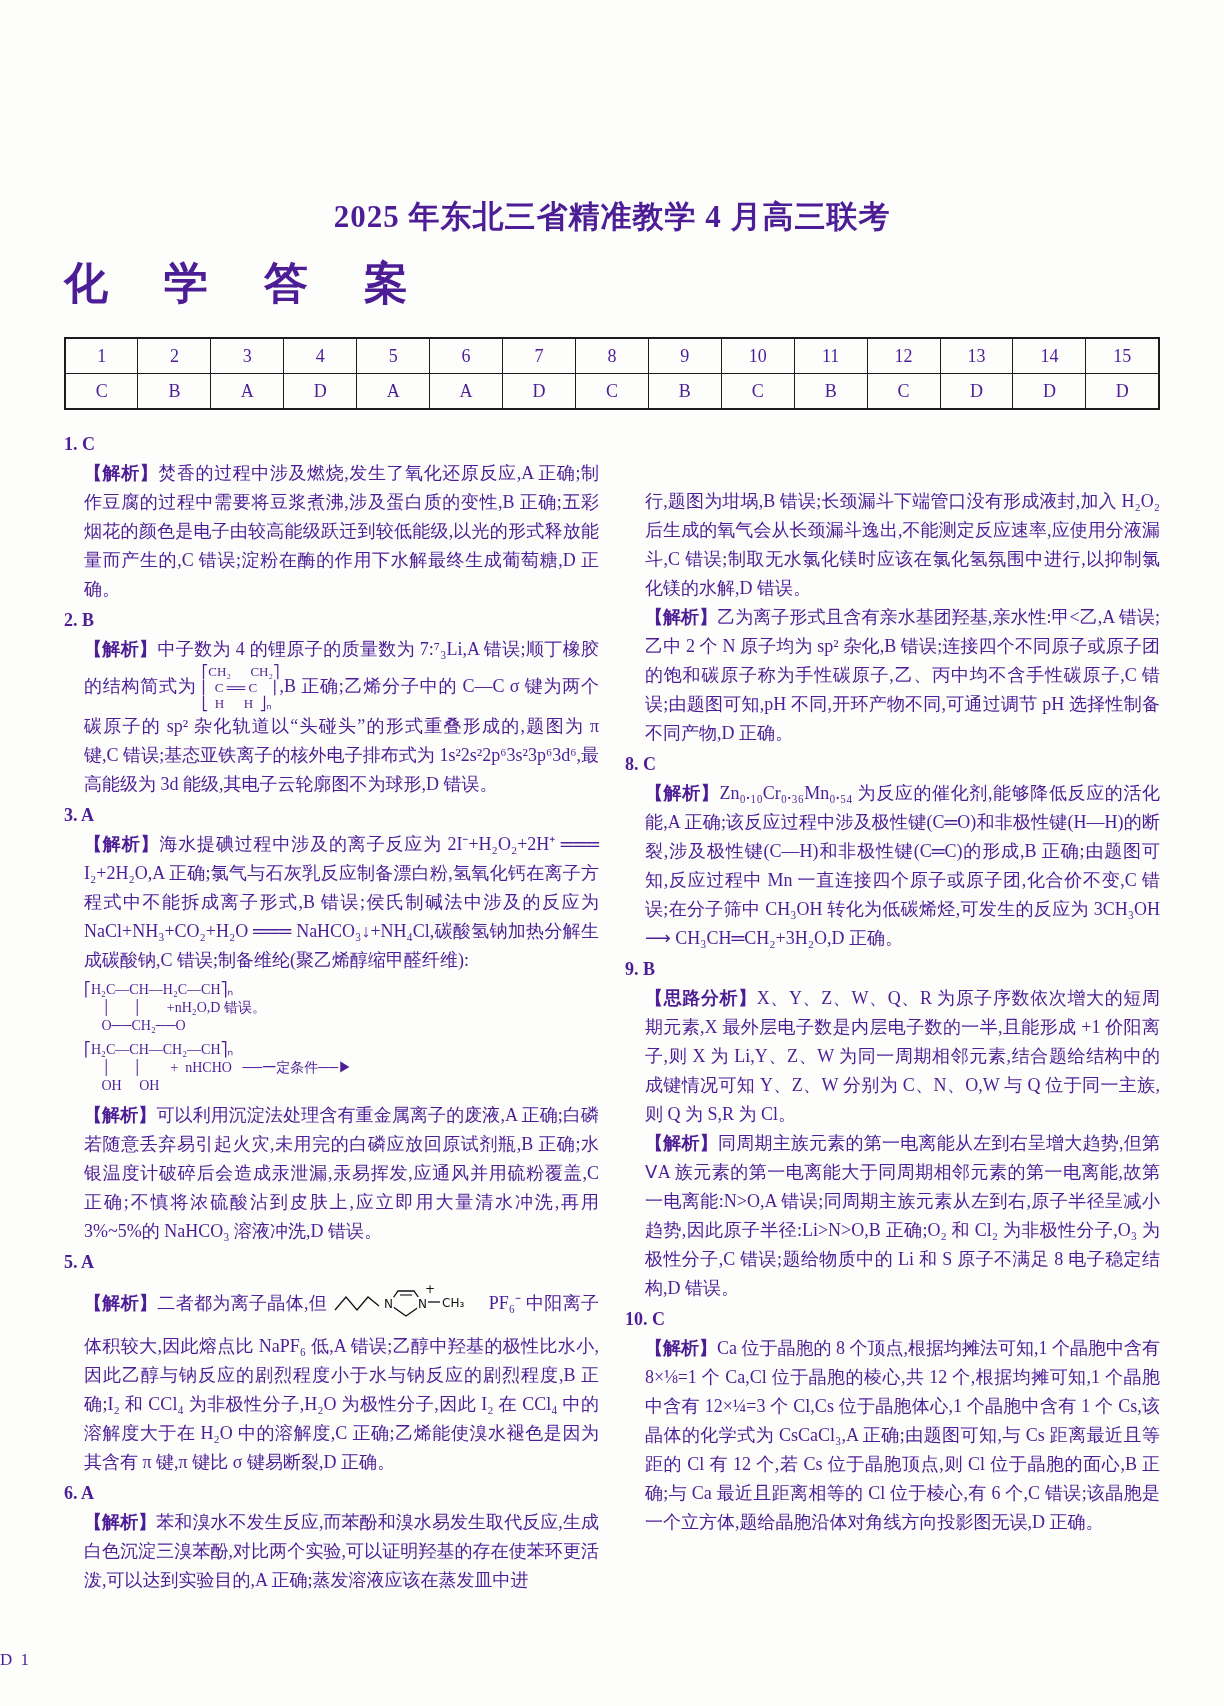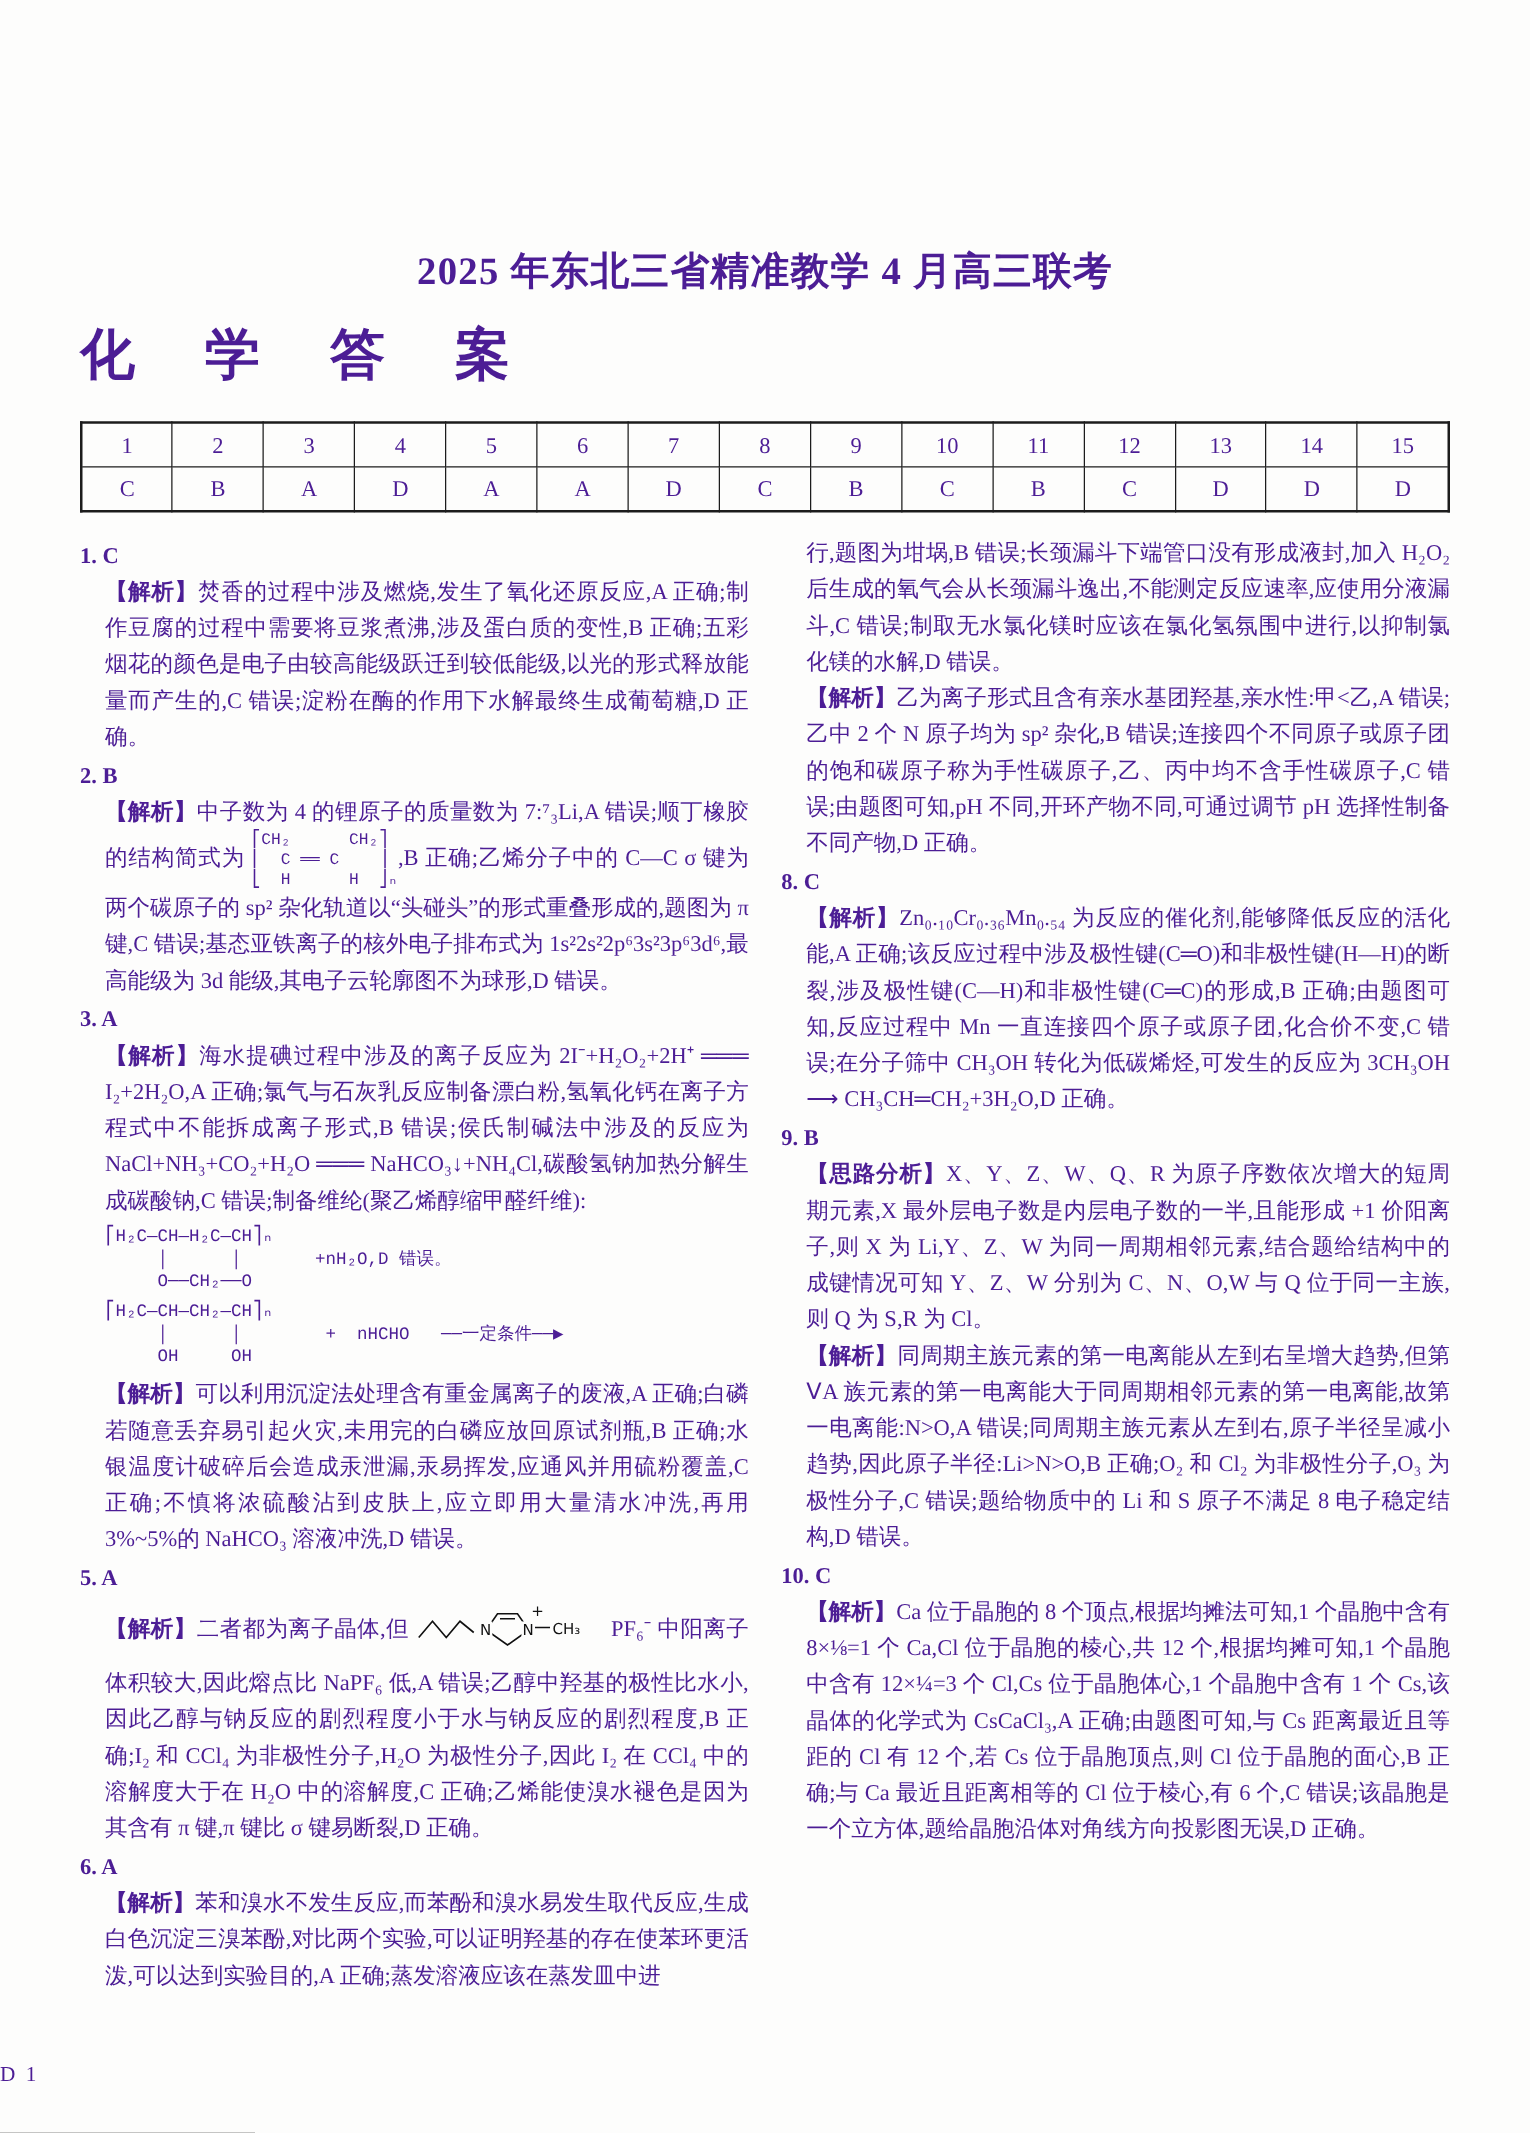--- a/index.html
+++ b/index.html
@@ -24,27 +24,27 @@
   }
   table.answers {
     width:100%; border-collapse:collapse; table-layout:fixed;
     border:2px solid #1c1c1c;
   }
   table.answers td {
     border:1px solid #1c1c1c;
     height:32px; text-align:center; vertical-align:middle;
     font-size:18px;
   }
-  .columns { display:flex; gap:26px; margin-top:18px; }
+  .columns { display:flex; gap:26px; margin-top:18px;align-items:center; }
   .col { flex:1; min-width:0; font-size:18px; line-height:29px; text-align:justify; }
   .q-header { font-weight:700; margin-top:2px; }
   .q-para { margin-left:20px; }
   .lbl { font-weight:700; }
   .fpre {
-    font-family:Liberation Mono, monospace;
+    font-family:Liberation Serif, serif;
     font-size:13px; line-height:16px;
     white-space:pre; display:inline-block; vertical-align:middle;
   }
   .f-block { margin:6px 0 6px 20px; }
   .f-block .fpre { font-size:14px; line-height:18px; }
   .struct-svg { display:inline-block; vertical-align:middle; }
   .struct-svg svg text { font-family:"DejaVu Sans", sans-serif; font-size:12px; fill:#111; }
   .footer {
     position:absolute; bottom:36px; left:0; right:0;
     text-align:left; font-size:17px; letter-spacing:2px;

